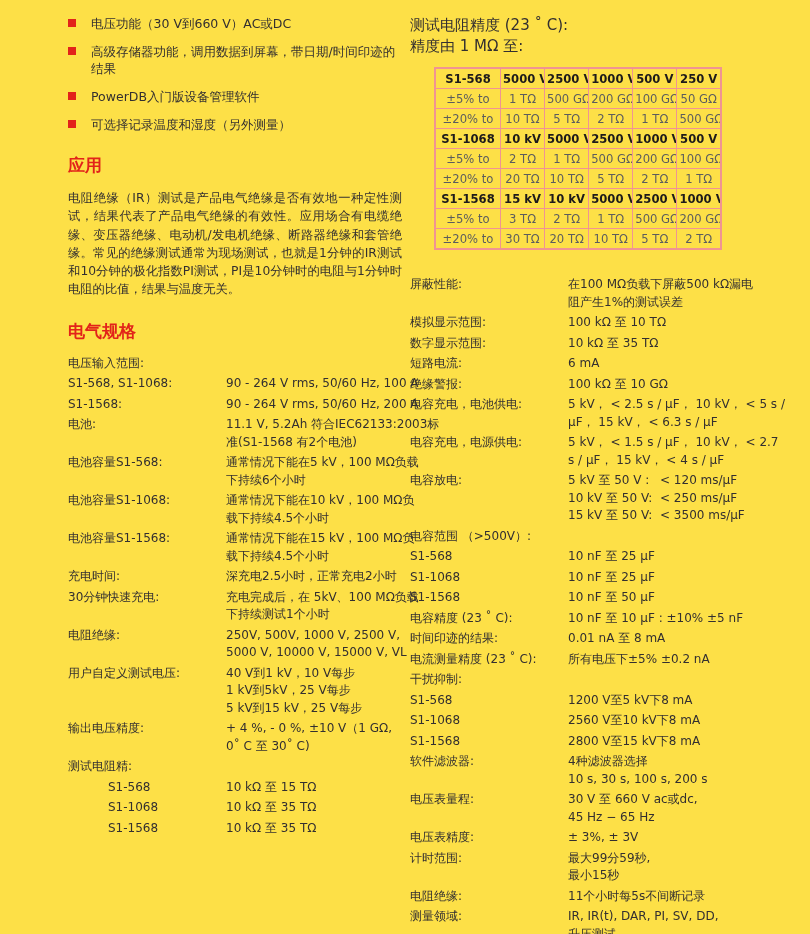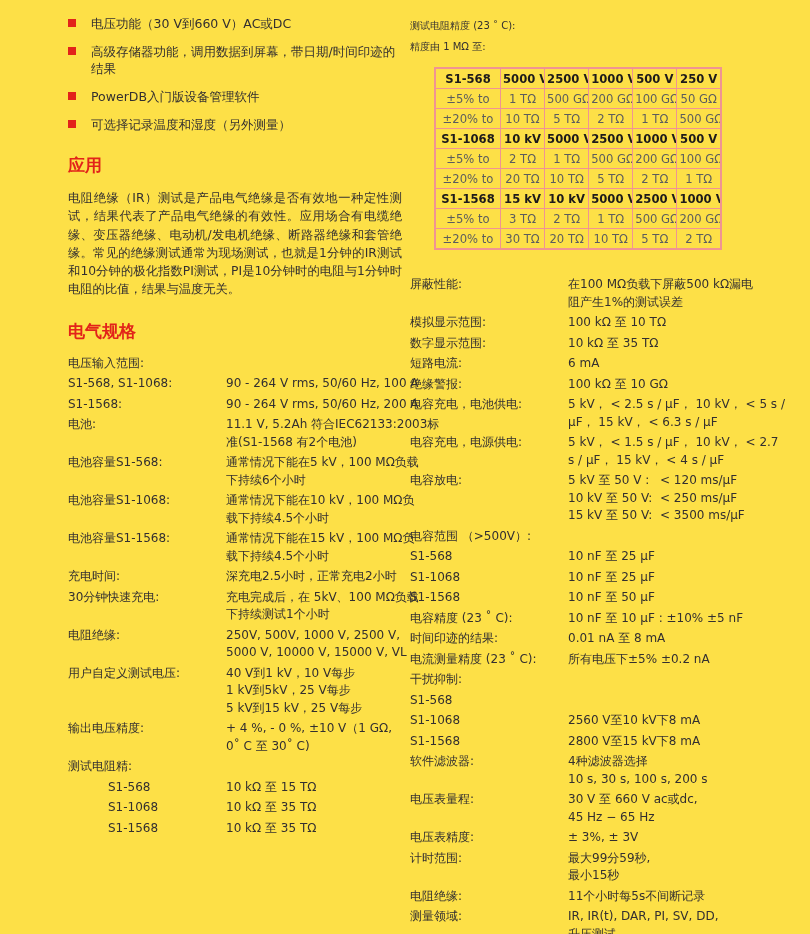--- a/index.html
+++ b/index.html
@@ -18,21 +18,21 @@
   .para{font-size:12.3px;line-height:18.3px;text-align:justify;margin:0;color:var(--ink);}
 
   .spec-row{display:flex;font-size:12px;line-height:17.5px;margin-bottom:3px;color:var(--ink);}
   .spec-label{width:158px;flex:0 0 158px;}
   .spec-row.indent .spec-label{padding-left:40px;box-sizing:border-box;}
   .spec-val{flex:1;}
   .line{white-space:nowrap;}
   .pair{display:flex;}
   .pair .pk{width:92px;flex:0 0 92px;}
 
-  .tbl-title{font-size:10px;line-height:21px;color:var(--ink);}
+  .tbl-title{font-size:15px;line-height:21px;color:var(--ink);}
   table.acc-table{border-collapse:collapse;margin:10px 0 0 24px;table-layout:fixed;width:288px;
                   font-size:11.6px;border:2px solid var(--tbl);}
   table.acc-table td{border:1px solid var(--tbl);text-align:center;padding:1px 2px;height:17px;
                      color:var(--tblink);white-space:nowrap;overflow:hidden;}
   table.acc-table tr.hdr td{font-weight:bold;color:#1d1a1b;}
   table.acc-table td:first-child{width:60px;}
   #right-specs{margin-top:26px;}
   #left-specs{margin-top:2px;}
 </style>
 </head>
@@ -340,20 +340,23 @@
           <div class="spec-val">
             <div class="line">所有电压下±5% ±0.2 nA</div>
           </div>
         </div>
         <div class="spec-row">
           <div class="spec-label">干扰抑制:</div>
           <div class="spec-val"></div>
         </div>
         <div class="spec-row">
           <div class="spec-label">S1-568</div>
+          <div class="spec-val">
+            <div class="line">1200 V至5 kV下8 mA</div>
+          </div>
         </div>
         <div class="spec-row">
           <div class="spec-label">S1-1068</div>
           <div class="spec-val">
             <div class="line">2560 V至10 kV下8 mA</div>
           </div>
         </div>
         <div class="spec-row">
           <div class="spec-label">S1-1568</div>
           <div class="spec-val">

